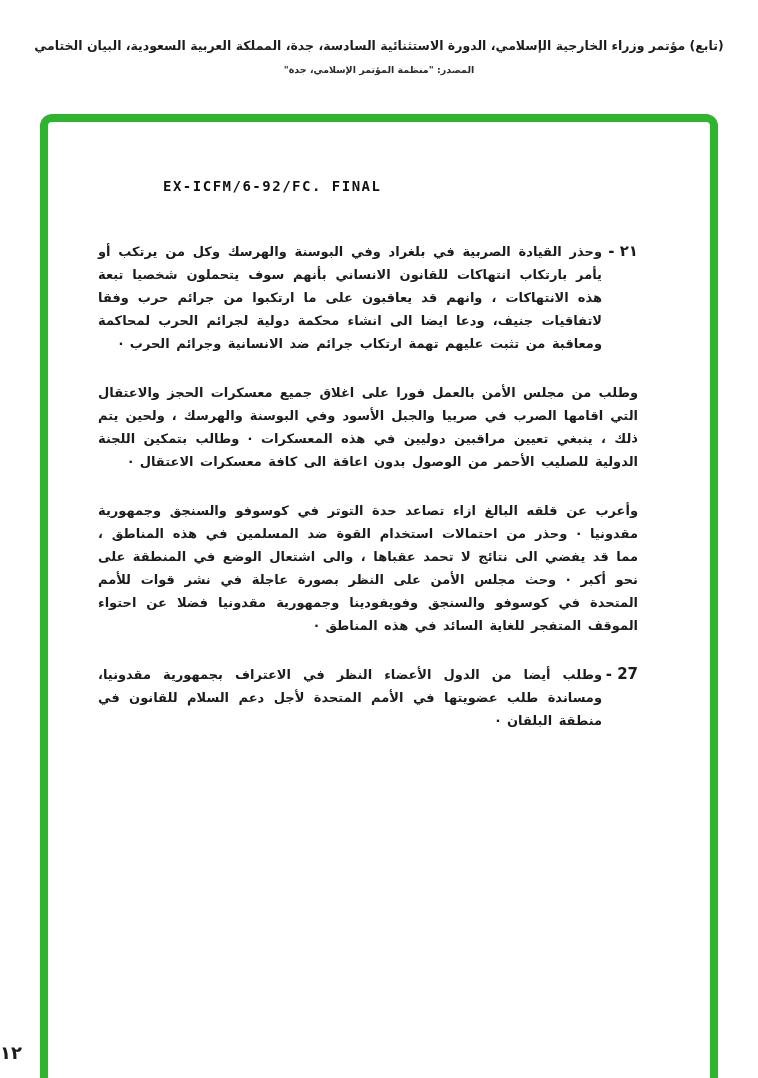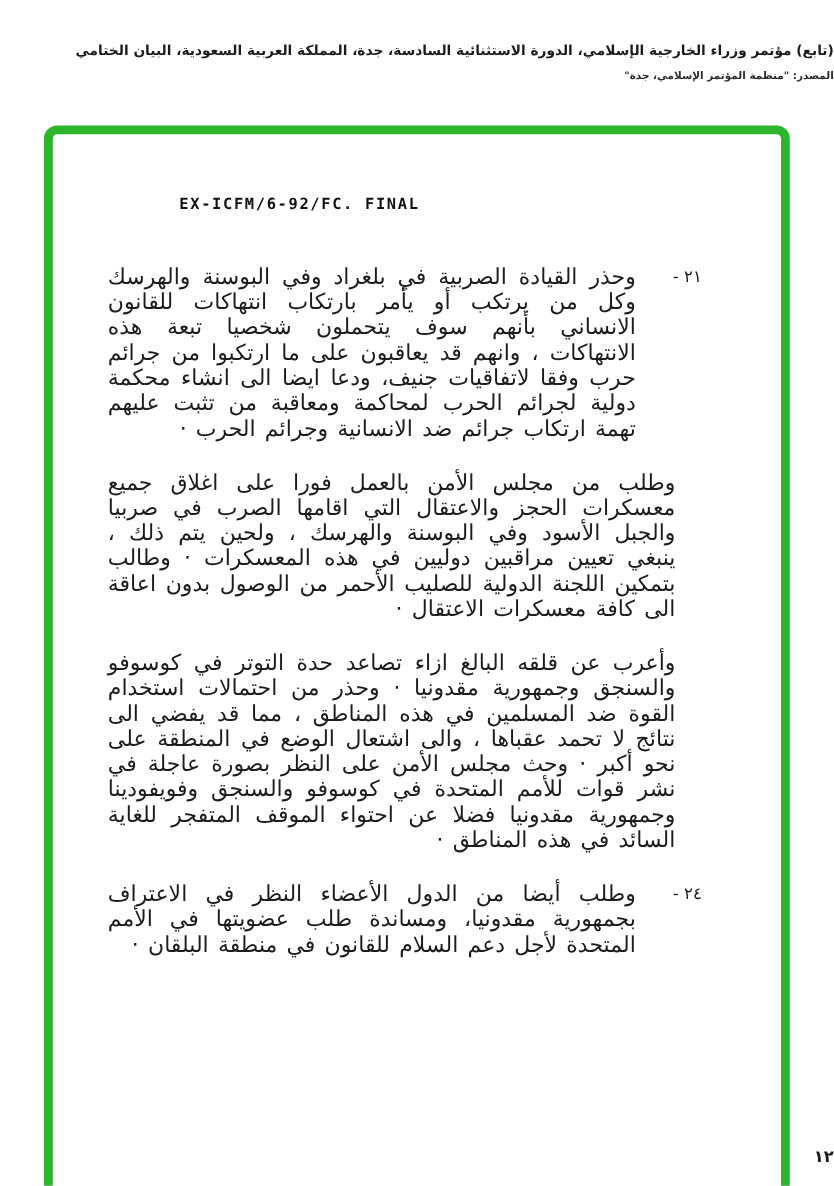--- a/index.html
+++ b/index.html
@@ -1,19 +1,19 @@
 <!DOCTYPE html>
 <html lang="ar"><head>
 <meta charset="utf-8">
 <style>
   * { margin:0; padding:0; box-sizing:border-box; }
   html,body { width:758px; height:1078px; background:#ffffff; overflow:hidden; }
   body { font-family:"DejaVu Sans", sans-serif; color:#1c1c1c; position:relative; }
 
-  .page-header { text-align:right; padding-top:38px; direction:rtl; }
+  .page-header { text-align:center; padding-top:38px; direction:rtl; }
   .page-header .line1 { font-size:12.5px; font-weight:bold; letter-spacing:0.2px; }
   .page-header .line2 { font-size:9.5px; font-weight:bold; margin-top:11px; color:#2a2a2a; }
 
   .green-frame {
     position:absolute;
     left:40px; top:114px;
     width:678px; height:1040px;
     border:8px solid #c4b5fd;
     border-radius:12px;
     background:#ffffff;
@@ -38,41 +38,41 @@
   }
 
   .paragraph {
     display:flex;
     direction:rtl;
     margin-bottom:26px;
   }
   .paragraph .marker {
     flex:0 0 36px;
     font-size:15px;
-    font-weight:normal;
+    font-weight:bold;
     line-height:23px;
     text-align:right;
     white-space:nowrap;
   }
   .paragraph .ptext {
     flex:1;
-    margin-right:24px;
-    font-size:20px;
-    font-weight:normal;
+    margin-right:0;
+    font-size:13px;
+    font-weight:bold;
     line-height:23px;
     text-align:justify;
     word-spacing:2px;
   }
 
   .page-number {
     position:absolute;
     left:0; top:1042px;
     width:100%;
-    text-align:right;
-    font-size:15px;
+    text-align:left;
+    font-size:18px;
     font-weight:bold;
   }
 </style>
 </head>
 <body>
 
 <div class="page-header">
   <div class="line1">(تابع) مؤتمر وزراء الخارجية الإسلامي، الدورة الاستثنائية السادسة، جدة، المملكة العربية السعودية، البيان الختامي</div>
   <div class="line2">المصدر: "منظمة المؤتمر الإسلامي، جدة"</div>
 </div>
@@ -89,20 +89,20 @@
 
     <div class="paragraph">
       <div class="ptext">وطلب من مجلس الأمن بالعمل فورا على اغلاق جميع معسكرات الحجز والاعتقال التي اقامها الصرب في صربيا والجبل الأسود وفي البوسنة والهرسك ، ولحين يتم ذلك ، ينبغي تعيين مراقبين دوليين في هذه المعسكرات · وطالب بتمكين اللجنة الدولية للصليب الأحمر من الوصول بدون اعاقة الى كافة معسكرات الاعتقال ·</div>
     </div>
 
     <div class="paragraph">
       <div class="ptext">وأعرب عن قلقه البالغ ازاء تصاعد حدة التوتر في كوسوفو والسنجق وجمهورية مقدونيا · وحذر من احتمالات استخدام القوة ضد المسلمين في هذه المناطق ، مما قد يفضي الى نتائج لا تحمد عقباها ، والى اشتعال الوضع في المنطقة على نحو أكبر · وحث مجلس الأمن على النظر بصورة عاجلة في نشر قوات للأمم المتحدة في كوسوفو والسنجق وفويفودينا وجمهورية مقدونيا فضلا عن احتواء الموقف المتفجر للغاية السائد في هذه المناطق ·</div>
     </div>
 
     <div class="paragraph">
-      <div class="marker">٢٤ -</div>
+      <div class="marker">27 -</div>
       <div class="ptext">وطلب أيضا من الدول الأعضاء النظر في الاعتراف بجمهورية مقدونيا، ومساندة طلب عضويتها في الأمم المتحدة لأجل دعم السلام للقانون في منطقة البلقان ·</div>
     </div>
 
   </div>
 </div>
 
 <div class="page-number">١٢</div>
 
 </body></html>

